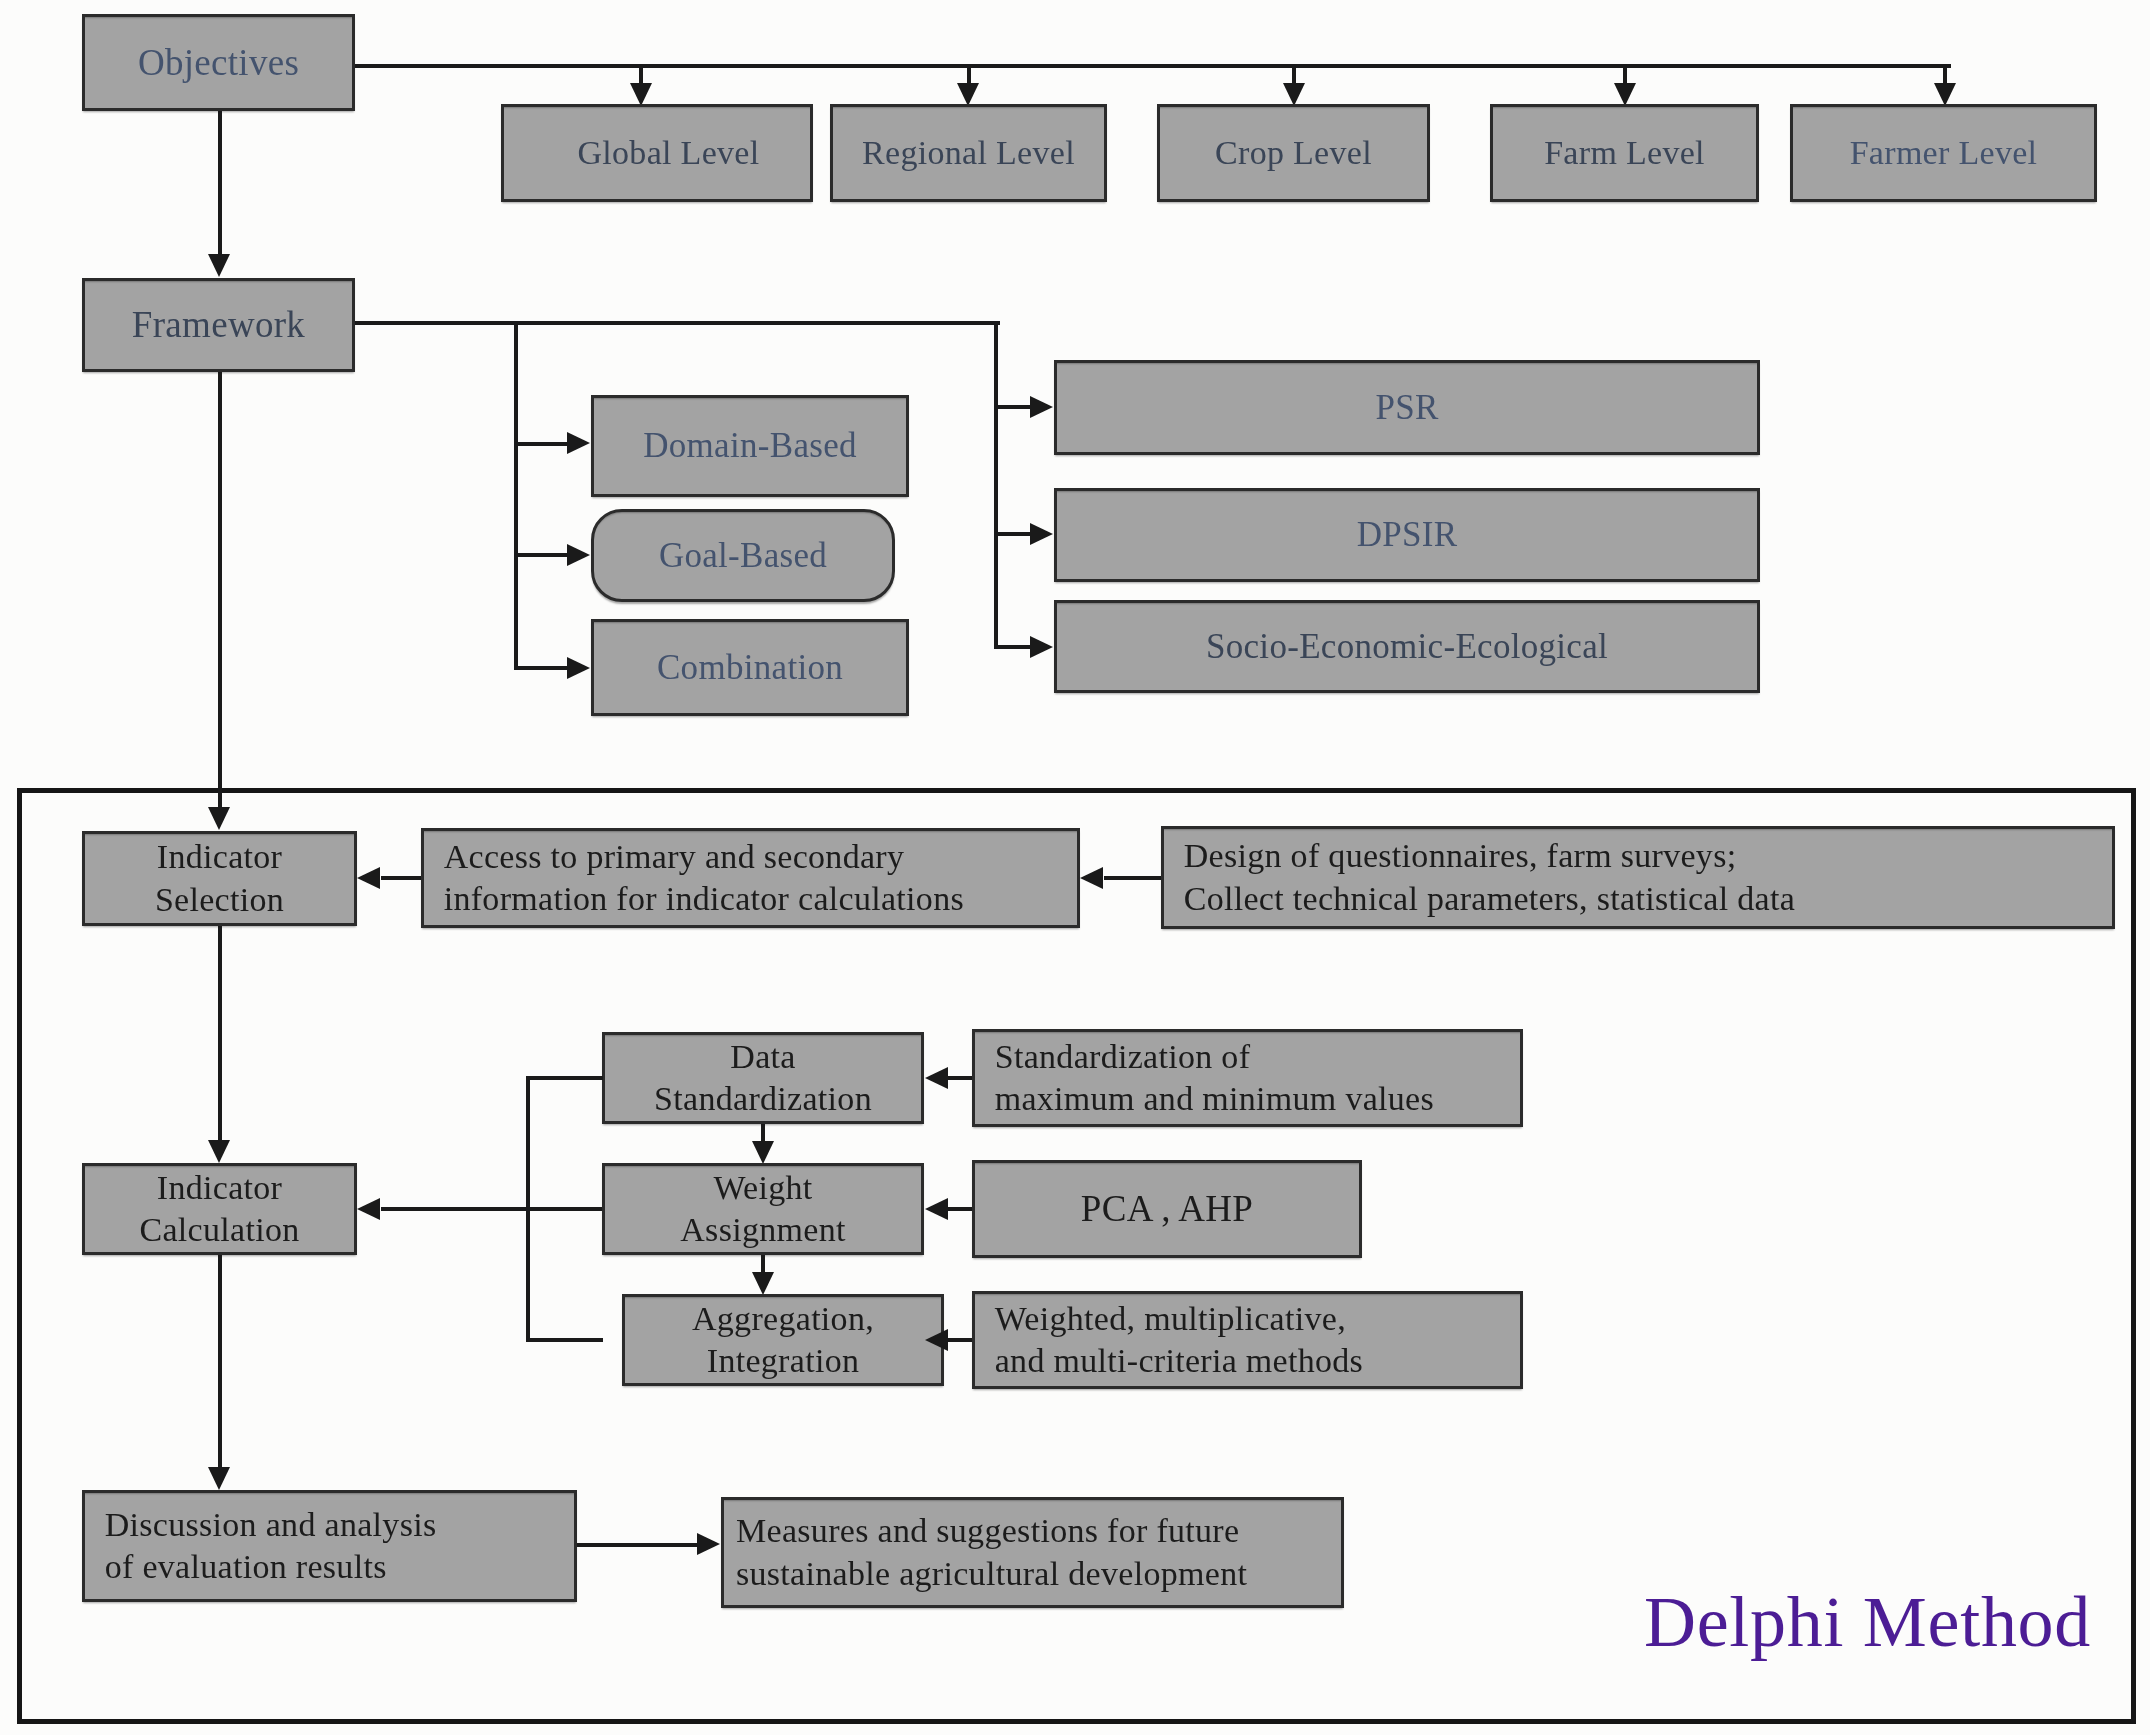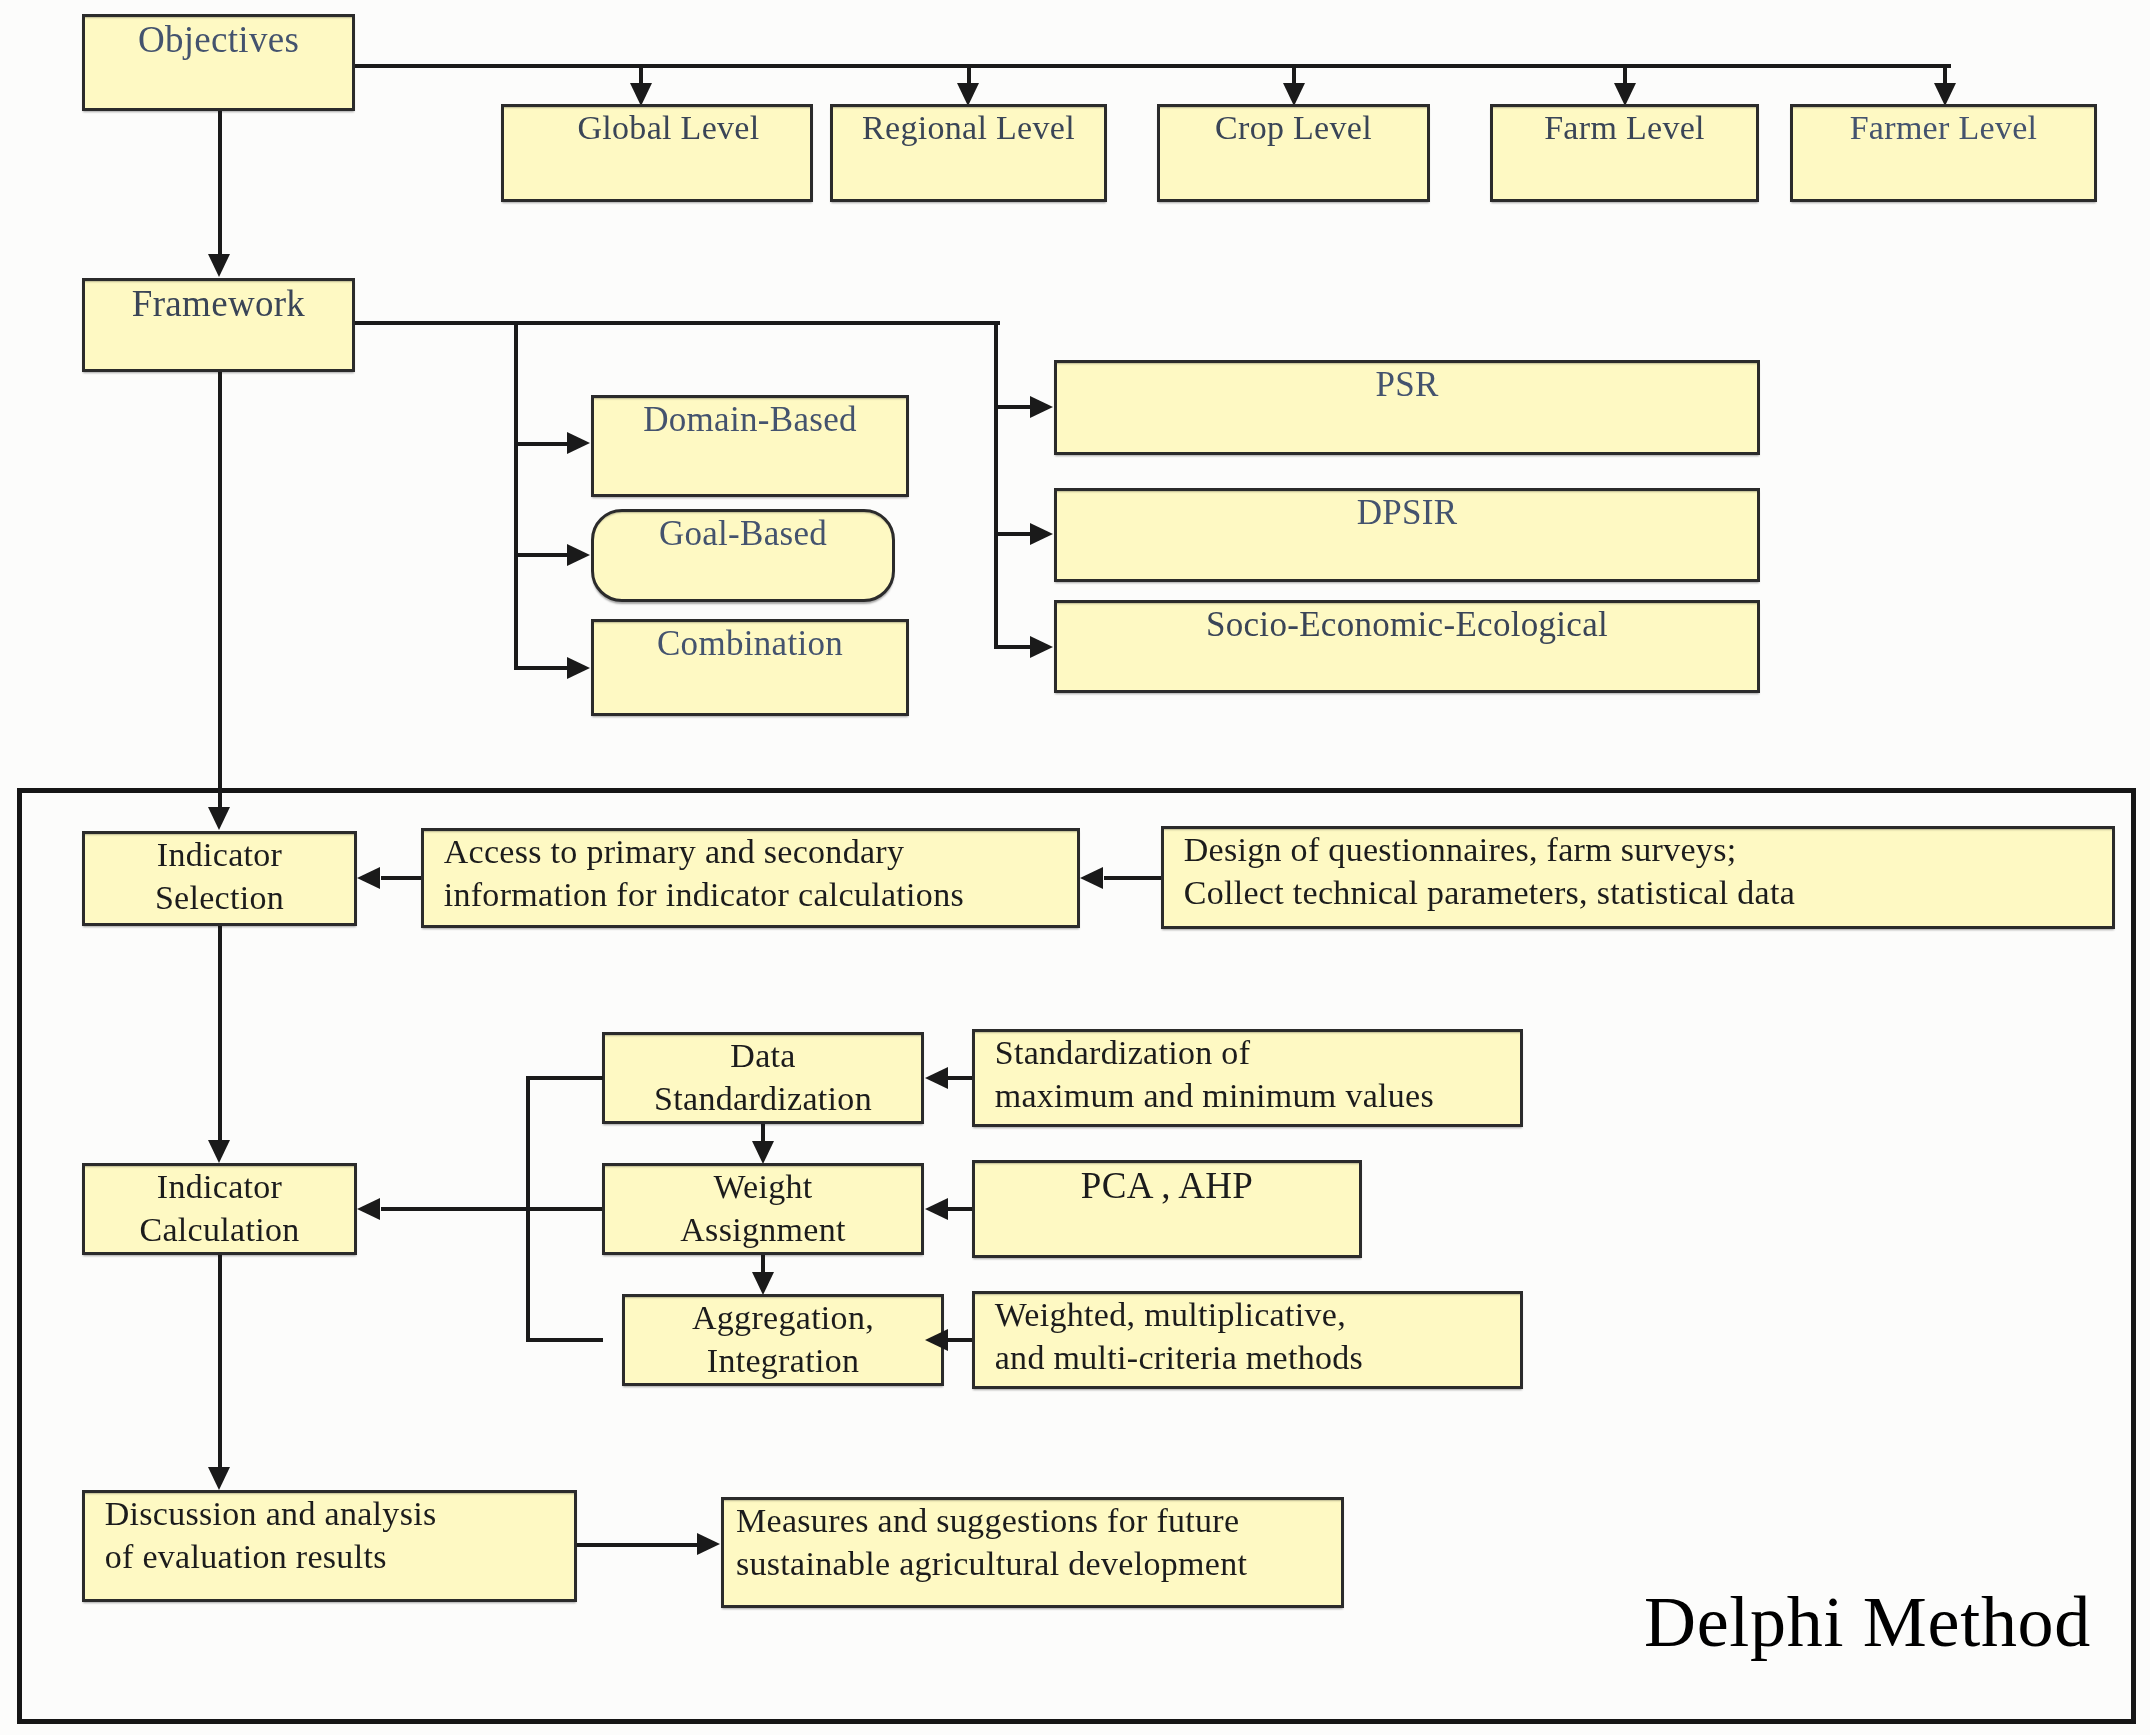--- a/index.html
+++ b/index.html
@@ -6,23 +6,23 @@
   #canvas{
     position:relative;
     width:2151px;height:1736px;
     background:#fcfcfb;
     font-family:"Liberation Serif","DejaVu Serif",serif;
     overflow:hidden;
   }
   .box{
     position:absolute;
     box-sizing:border-box;
-    background:#fef9c3;
+    background:#a3a3a3;
     border:3.3px solid #2b2b2b;
-    display:flex;align-items:flex-start;justify-content:center;
+    display:flex;align-items:center;justify-content:center;
     text-align:center;
     box-shadow:0 2.6px 2px -1.3px rgba(0,0,0,.35), inset 0 2.6px 2px -2px rgba(0,0,0,.40);
   }
   .box .label{white-space:pre-line;line-height:1.25;letter-spacing:0.3px;}
   .leftalign{justify-content:flex-start;text-align:left;padding-left:19.7px;padding-right:7.9px;}
   .f52{font-size:34px;} .f54{font-size:35px;} .f56{font-size:37px;}
   .navy{color:var(--navy,#44536e);}
   .slate{color:var(--slate,#3a4557);}
   .ink{color:var(--ink,#1c1c1c);}
   .container-frame{
@@ -30,21 +30,21 @@
     border:5.9px solid var(--frame,#161616);
     background:transparent;
   }
   .ln{position:absolute;background:var(--line,#1a1a1a);}
   .ah{position:absolute;width:0;height:0;}
   .ah-down{border-left:11px solid transparent;border-right:11px solid transparent;border-top:23.6px solid var(--line,#1a1a1a);}
   .ah-left{border-top:11px solid transparent;border-bottom:11px solid transparent;border-right:23.6px solid var(--line,#1a1a1a);}
   .ah-right{border-top:11px solid transparent;border-bottom:11px solid transparent;border-left:23.6px solid var(--line,#1a1a1a);}
   .delphi{
     position:absolute;
-    font-size:72px;color:#000000;
+    font-size:72px;color:#4c1d95;
     text-align:center;letter-spacing:0.7px;
   }
 </style>
 </head>
 <body>
 
 <div id="canvas">
 
   <div class="box navy f56" style="left:82px;top:14.4px;width:273px;height:97px;">
     <span class="label">Objectives</span>

